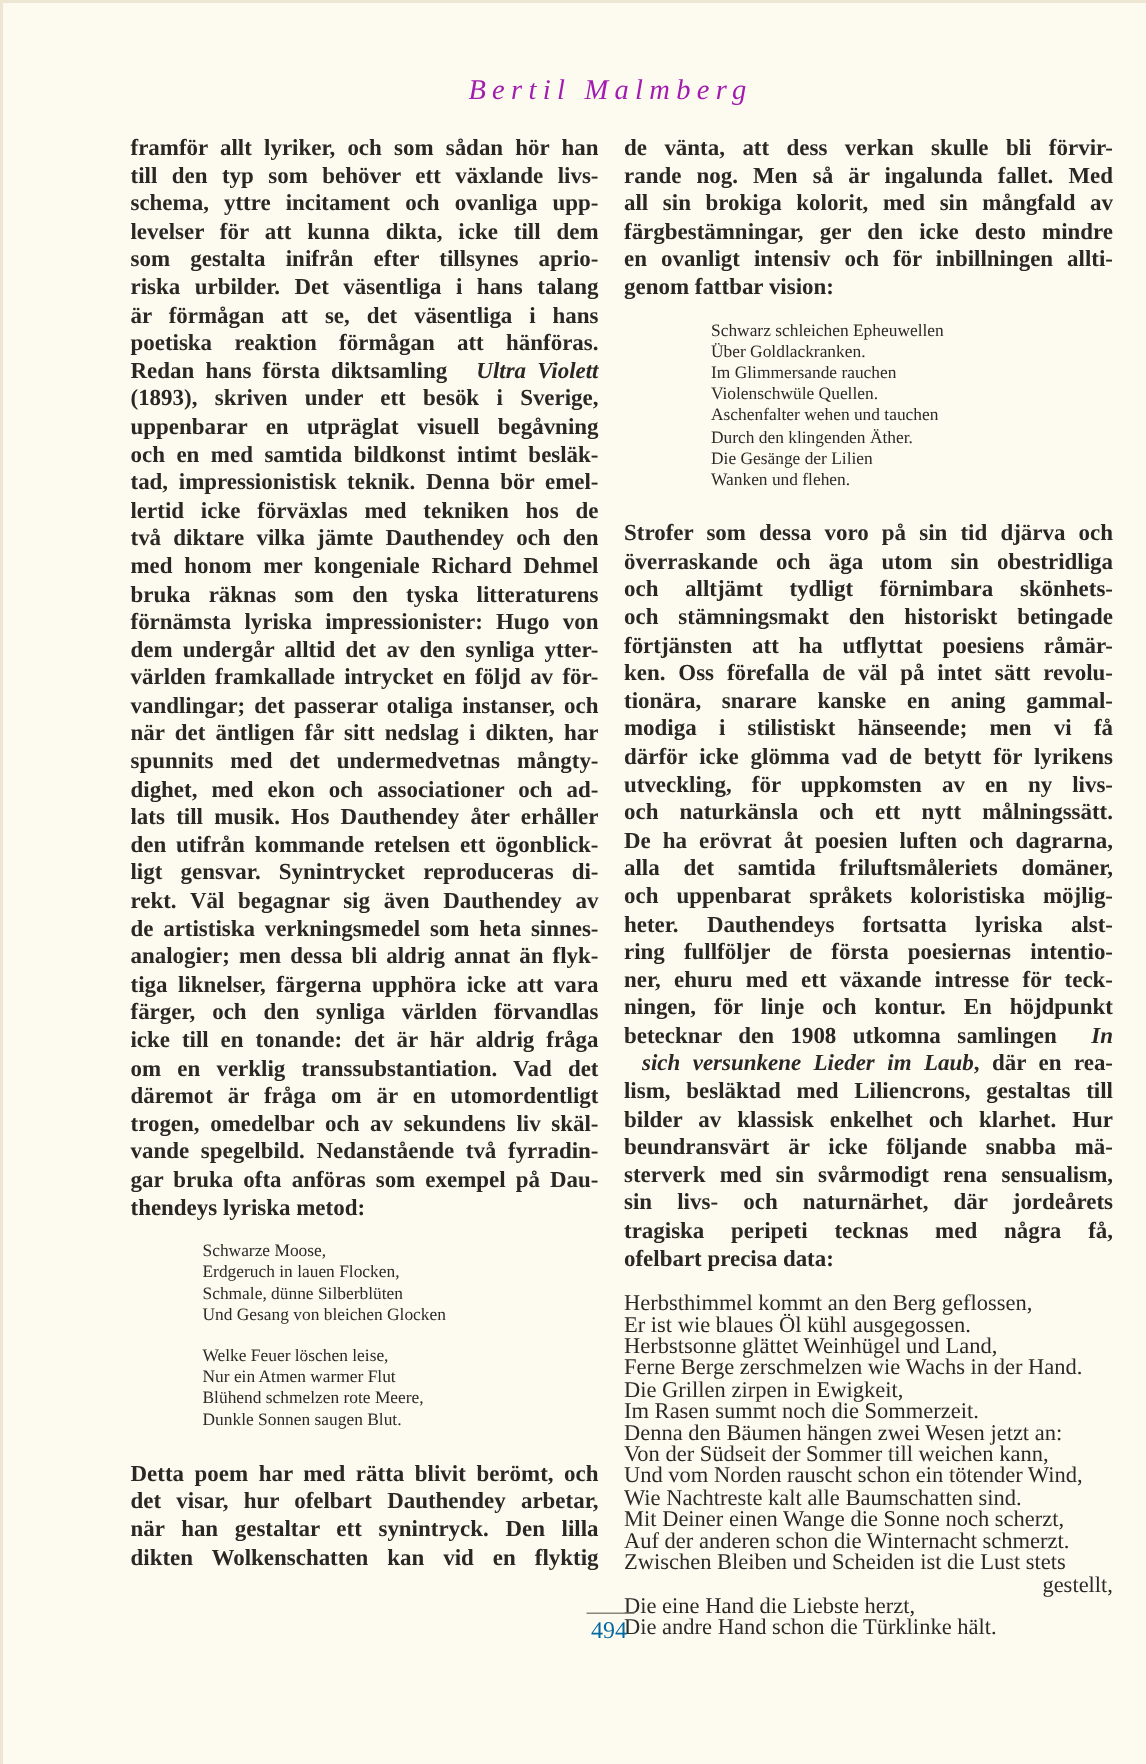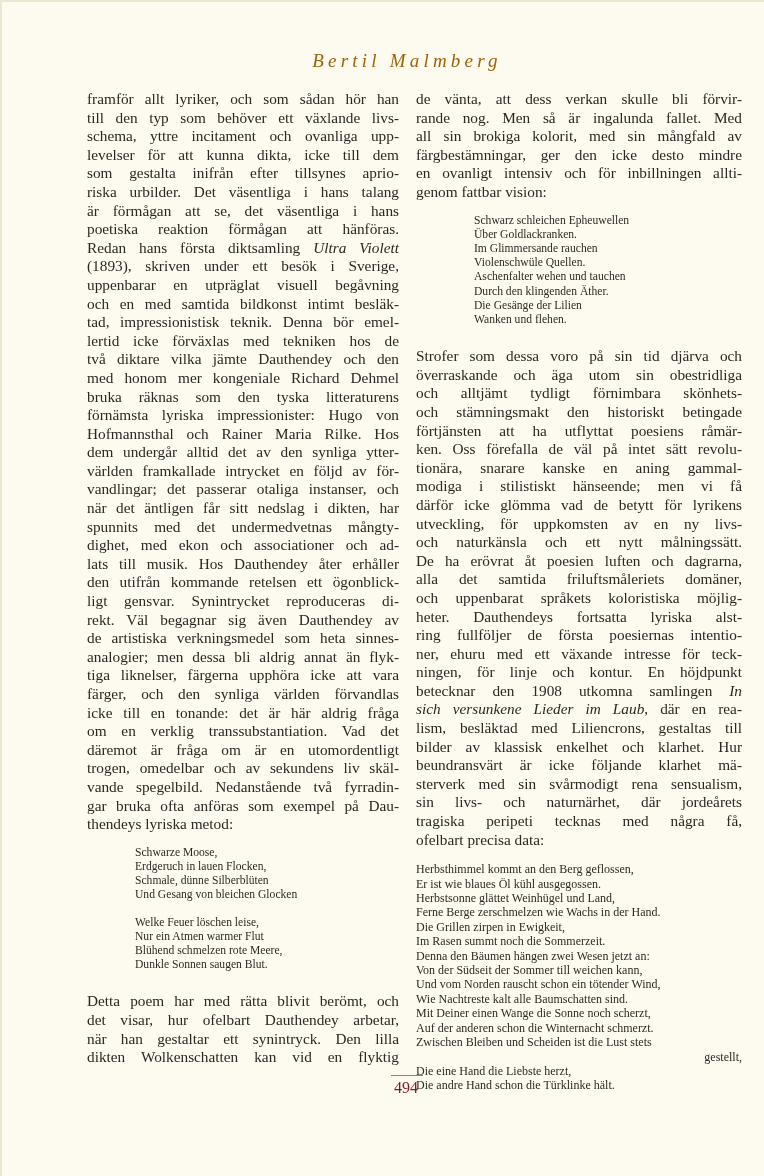--- a/index.html
+++ b/index.html
@@ -15,55 +15,55 @@
       box-shadow: inset 2px 2px 0 #ece6d2;
       pointer-events: none;
     }
     .running-head {
       position: absolute; left: 0; right: 0; top: 50px;
       text-align: center;
       font-family: "Liberation Serif", "DejaVu Serif", serif;
       font-style: italic;
       font-size: 19px;
       letter-spacing: 4.2px;
-      color: #a16207;
+      color: #a21caf;
       padding-left: 50px;
     }
     .col {
       position: absolute; top: 90px;
       font-family: "Liberation Serif", "DejaVu Serif", serif;
       font-size: 15.3px;
       line-height: 18.6px;
       text-align: justify;
       color: #2a2824;
     }
     .col-left { left: 87px; width: 312px; }
     .col-right { left: 416px; width: 326px; }
-    .para { margin: 0; }
+    .para { margin: 0; font-weight: bold; }
     .para .line { display: block; text-align: justify; text-align-last: justify; white-space: nowrap; }
     .para .line.last { text-align-last: left; }
     .verse {
       font-size: 11.6px;
       line-height: 14.2px;
       color: #2c2a26;
       margin: 0;
     }
     .verse .vline { display: block; white-space: nowrap; }
     .verse .vline.right { text-align: right; }
     .folio-rule {
       position: absolute; left: 391px; top: 1075px; width: 32px; height: 1px; background: #8a8578;
     }
     .folio {
       position: absolute; left: 0; right: 0; top: 1079px;
       text-align: center;
       font-family: "Liberation Serif", "DejaVu Serif", serif;
-      font-size: 16px; color: #7f1d1d;
+      font-size: 16px; color: #0369a1;
       padding-left: 48px;
     }
-    i { font-style: italic; }
+    i { font-style: italic; margin-left: 12px; }
   </style>
 </head>
 <body>
 
 <div class="page-edge"></div>
 
 <div class="running-head">Bertil Malmberg</div>
 
 <div class="col col-left">
   <div class="para">
@@ -78,21 +78,20 @@
       <span class="line">Redan hans första diktsamling <i>Ultra Violett</i></span>
       <span class="line">(1893), skriven under ett besök i Sverige,</span>
       <span class="line">uppenbarar en utpräglat visuell begåvning</span>
       <span class="line">och en med samtida bildkonst intimt besläk-</span>
       <span class="line">tad, impressionistisk teknik. Denna bör emel-</span>
       <span class="line">lertid icke förväxlas med tekniken hos de</span>
       <span class="line">två diktare vilka jämte Dauthendey och den</span>
       <span class="line">med honom mer kongeniale Richard Dehmel</span>
       <span class="line">bruka räknas som den tyska litteraturens</span>
       <span class="line">förnämsta lyriska impressionister: Hugo von</span>
-      <span class="line">Hofmannsthal och Rainer Maria Rilke. Hos</span>
       <span class="line">dem undergår alltid det av den synliga ytter-</span>
       <span class="line">världen framkallade intrycket en följd av för-</span>
       <span class="line">vandlingar; det passerar otaliga instanser, och</span>
       <span class="line">när det äntligen får sitt nedslag i dikten, har</span>
       <span class="line">spunnits med det undermedvetnas mångty-</span>
       <span class="line">dighet, med ekon och associationer och ad-</span>
       <span class="line">lats till musik. Hos Dauthendey åter erhåller</span>
       <span class="line">den utifrån kommande retelsen ett ögonblick-</span>
       <span class="line">ligt gensvar. Synintrycket reproduceras di-</span>
       <span class="line">rekt. Väl begagnar sig även Dauthendey av</span>
@@ -169,27 +168,27 @@
       <span class="line">alla det samtida friluftsmåleriets domäner,</span>
       <span class="line">och uppenbarat språkets koloristiska möjlig-</span>
       <span class="line">heter. Dauthendeys fortsatta lyriska alst-</span>
       <span class="line">ring fullföljer de första poesiernas intentio-</span>
       <span class="line">ner, ehuru med ett växande intresse för teck-</span>
       <span class="line">ningen, för linje och kontur. En höjdpunkt</span>
       <span class="line">betecknar den 1908 utkomna samlingen <i>In</i></span>
       <span class="line"><i>sich versunkene Lieder im Laub</i>, där en rea-</span>
       <span class="line">lism, besläktad med Liliencrons, gestaltas till</span>
       <span class="line">bilder av klassisk enkelhet och klarhet. Hur</span>
-      <span class="line">beundransvärt är icke följande klarhet mä-</span>
+      <span class="line">beundransvärt är icke följande snabba mä-</span>
       <span class="line">sterverk med sin svårmodigt rena sensualism,</span>
       <span class="line">sin livs- och naturnärhet, där jordeårets</span>
       <span class="line">tragiska peripeti tecknas med några få,</span>
       <span class="line last">ofelbart precisa data:</span>
     </div>
-  <div class="verse" style="margin-top:13px; font-size:12px; line-height:14.4px;">
+  <div class="verse" style="margin-top:13px; font-size:15px; line-height:14.4px;">
       <span class="vline">Herbsthimmel kommt an den Berg geflossen,</span>
       <span class="vline">Er ist wie blaues Öl kühl ausgegossen.</span>
       <span class="vline">Herbstsonne glättet Weinhügel und Land,</span>
       <span class="vline">Ferne Berge zerschmelzen wie Wachs in der Hand.</span>
       <span class="vline">Die Grillen zirpen in Ewigkeit,</span>
       <span class="vline">Im Rasen summt noch die Sommerzeit.</span>
       <span class="vline">Denna den Bäumen hängen zwei Wesen jetzt an:</span>
       <span class="vline">Von der Südseit der Sommer till weichen kann,</span>
       <span class="vline">Und vom Norden rauscht schon ein tötender Wind,</span>
       <span class="vline">Wie Nachtreste kalt alle Baumschatten sind.</span>

